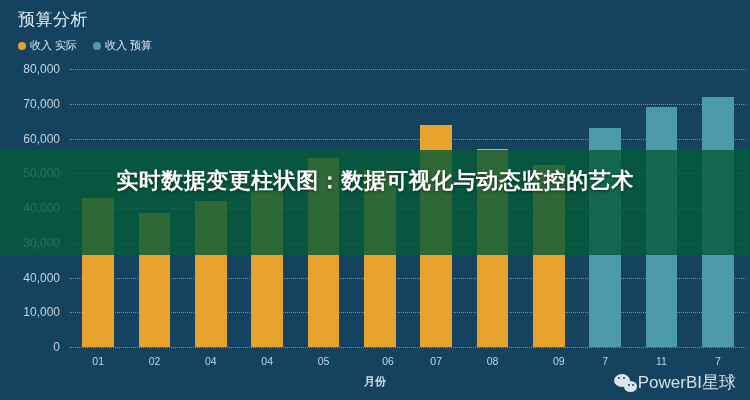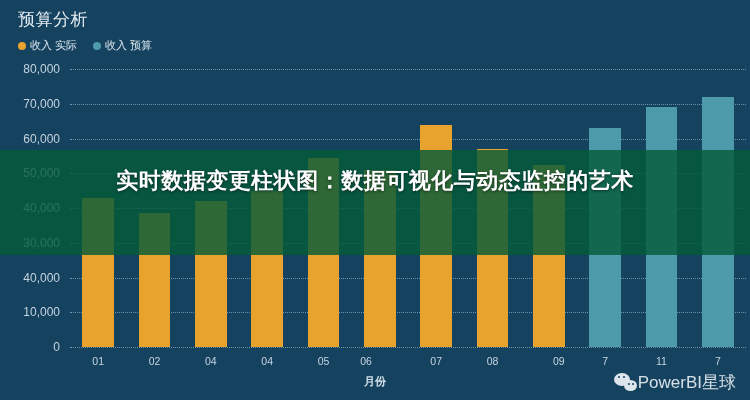--- a/index.html
+++ b/index.html
@@ -60,21 +60,21 @@
     letter-spacing:.5px;
     text-shadow:0 1px 3px rgba(0,0,0,.55);
     padding:0 36px;
     box-sizing:border-box;
     pointer-events:none;
   }
 
   
   .watermark{
     position:absolute;right:14px;bottom:6px;
-    display:flex;align-items:center;
+    display:flex;align-items:flex-end;
     color:#e8eef3;font-size:17px;
     opacity:.92;
   }
   .wechat{position:relative;width:24px;height:20px;display:inline-block;}
   .wechat .b1,.wechat .b2{
     position:absolute;background:#eef3f7;border-radius:50%;
   }
   .wechat .b1{width:16px;height:13px;left:0;top:0;}
   .wechat .b2{width:13px;height:11px;left:10px;top:7px;}
   .wechat .e{position:absolute;width:2px;height:2px;background:#14425f;border-radius:50%;}
@@ -125,21 +125,21 @@
         <div class="xlab" style="left: 28.1667px; top: 355px;">01</div>
         <div class="bar" title="收入 实际 02: 38500" style="left: 68.7267px; width: 31.5467px; top: 213.213px; height: 133.787px; background: rgb(232, 162, 46);"></div>
         <div class="xlab" style="left: 84.5px; top: 355px;">02</div>
         <div class="bar" title="收入 实际 03: 42000" style="left: 125.06px; width: 31.5467px; top: 201.05px; height: 145.95px; background: rgb(232, 162, 46);"></div>
         <div class="xlab" style="left: 140.833px; top: 355px;">04</div>
         <div class="bar" title="收入 实际 04: 45000" style="left: 181.393px; width: 31.5467px; top: 190.625px; height: 156.375px; background: rgb(232, 162, 46);"></div>
         <div class="xlab" style="left: 197.167px; top: 355px;">04</div>
         <div class="bar" title="收入 实际 05: 54500" style="left: 237.727px; width: 31.5467px; top: 157.612px; height: 189.387px; background: rgb(232, 162, 46);"></div>
         <div class="xlab" style="left: 253.5px; top: 355px;">05</div>
         <div class="bar" title="收入 实际 06: 51000" style="left: 294.06px; width: 31.5467px; top: 169.775px; height: 177.225px; background: rgb(232, 162, 46);"></div>
-        <div class="xlab" style="left: 296px; top: 355px; text-align: center;">06</div>
+        <div class="xlab" style="left: 318px; top: 355px; text-align: center;">06</div>
         <div class="bar" title="收入 实际 07: 64000" style="left: 350.393px; width: 31.5467px; top: 124.6px; height: 222.4px; background: rgb(232, 162, 46);"></div>
         <div class="xlab" style="left: 366.167px; top: 355px;">07</div>
         <div class="bar" title="收入 实际 08: 57000" style="left: 406.727px; width: 31.5467px; top: 148.925px; height: 198.075px; background: rgb(232, 162, 46);"></div>
         <div class="xlab" style="left: 422.5px; top: 355px;">08</div>
         <div class="bar" title="收入 实际 09: 52500" style="left: 463.06px; width: 31.5467px; top: 164.562px; height: 182.438px; background: rgb(232, 162, 46);"></div>
         <div class="xlab" style="left: 478.833px; top: 355px; padding-left: 20px;">09</div>
         <div class="bar" title="收入 预算 10: 63000" style="left: 519.393px; width: 31.5467px; top: 128.075px; height: 218.925px; background: rgb(77, 154, 171);"></div>
         <div class="xlab" style="left: 535.167px; top: 355px;">7</div>
         <div class="bar" title="收入 预算 11: 69000" style="left: 575.727px; width: 31.5467px; top: 107.225px; height: 239.775px; background: rgb(77, 154, 171);"></div>
         <div class="xlab" style="left: 591.5px; top: 355px;">11</div>

